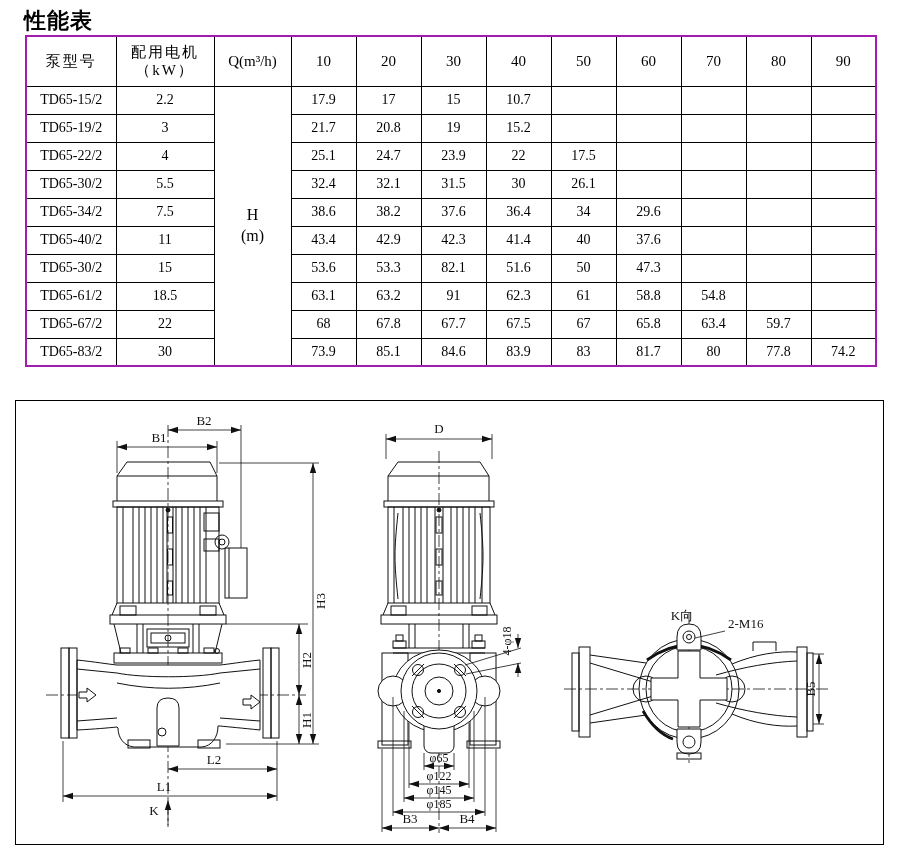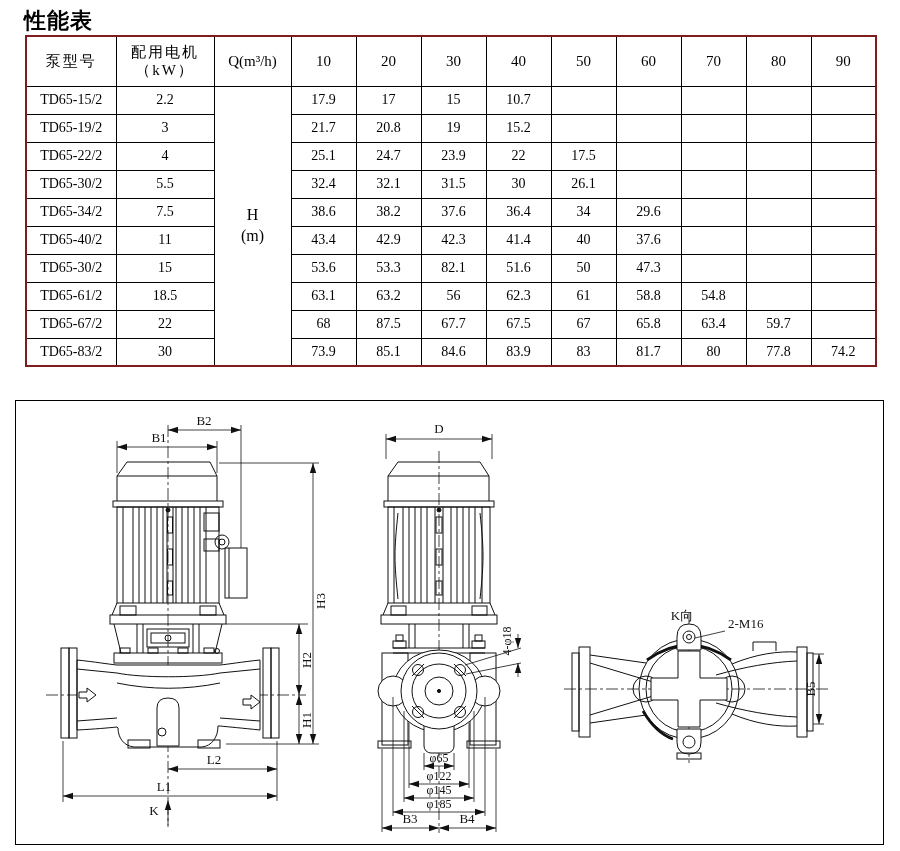--- a/index.html
+++ b/index.html
@@ -10,21 +10,21 @@
     position:absolute; left:24px; top:6px;
     font-family:"Liberation Sans","DejaVu Sans",sans-serif;
     font-weight:bold; font-size:22px; letter-spacing:1px; color:#000;
   }
 
   table.perf {
     position:absolute; left:25px; top:35px;
     border-collapse:collapse; table-layout:fixed; width:850px;
     font-size:14px;
   }
-  table.perf { border:2px solid #7f1d1d; }
+  table.perf { border:2px solid #a21caf; }
   table.perf th, table.perf td {
     border:1px solid #000; text-align:center; vertical-align:middle;
     padding:0; font-weight:normal; overflow:hidden;
   }
   table.perf thead th { height:50px; font-size:15px; white-space:pre-line; line-height:1.25; }
   table.perf thead th.cjk { letter-spacing:2px; }
   table.perf tbody td { height:28px; font-size:14px; }
   table.perf td.hcell { white-space:pre-line; font-size:16px; line-height:1.3; }
 
   .drawing-panel {
@@ -168,33 +168,33 @@
           <td>47.3</td>
           <td></td>
           <td></td>
           <td></td>
         </tr>
         <tr>
           <td>TD65-61/2</td>
           <td>18.5</td>
           <td>63.1</td>
           <td>63.2</td>
-          <td>56</td>
+          <td>91</td>
           <td>62.3</td>
           <td>61</td>
           <td>58.8</td>
           <td>54.8</td>
           <td></td>
           <td></td>
         </tr>
         <tr>
           <td>TD65-67/2</td>
           <td>22</td>
           <td>68</td>
-          <td>87.5</td>
+          <td>67.8</td>
           <td>67.7</td>
           <td>67.5</td>
           <td>67</td>
           <td>65.8</td>
           <td>63.4</td>
           <td>59.7</td>
           <td></td>
         </tr>
         <tr>
           <td>TD65-83/2</td>

